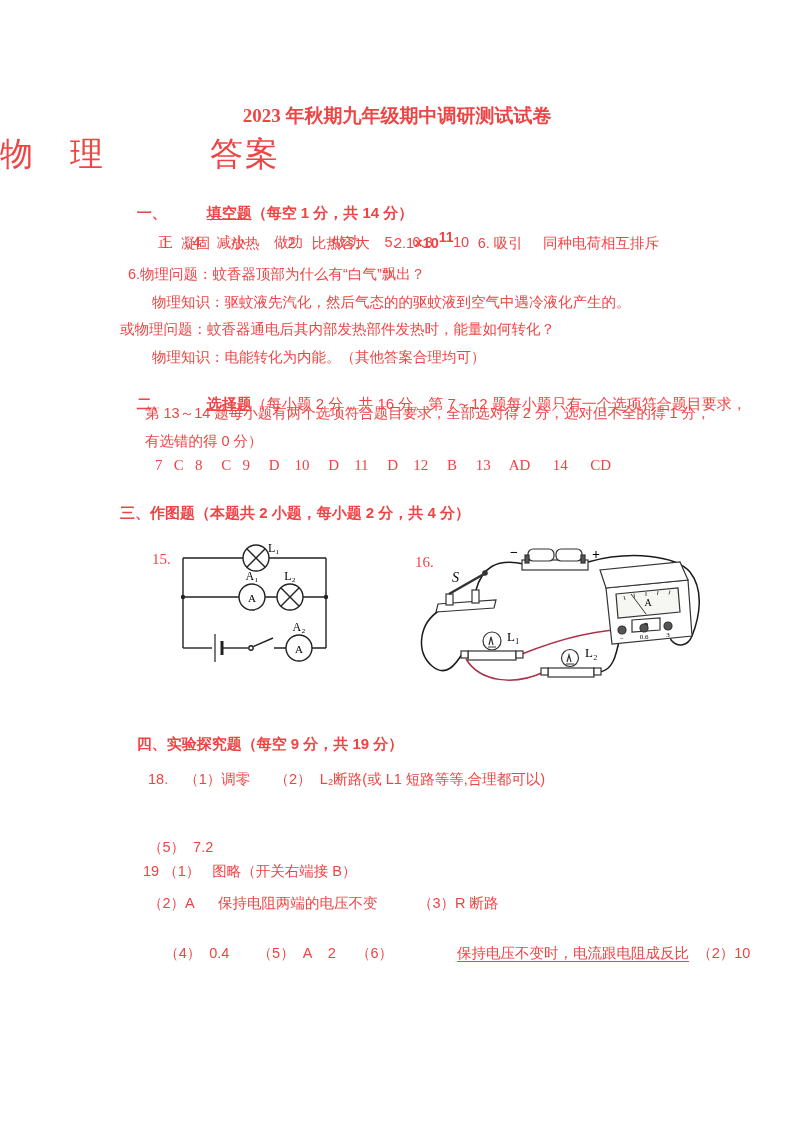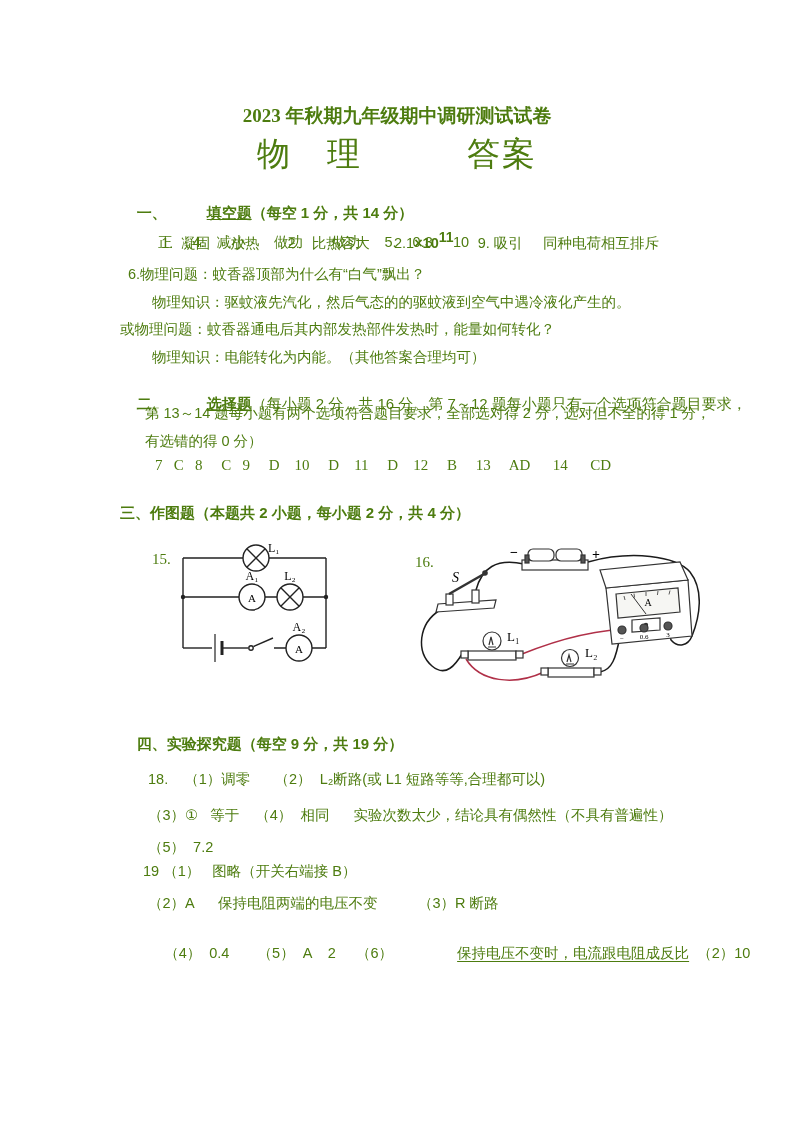--- a/index.html
+++ b/index.html
@@ -1,45 +1,45 @@
 <!DOCTYPE html>
 <html><head>
 <meta charset="utf-8">
 <style>
   html,body{margin:0;padding:0;background:#ffffff;}
   .page{position:relative;width:794px;height:1123px;background:#fff;overflow:hidden;
-        font-family:"Liberation Sans","DejaVu Sans",sans-serif;color:#4d7c0f;}
+        font-family:"Liberation Sans","DejaVu Sans",sans-serif;color:#ef4444;}
   .line{position:absolute;white-space:pre;font-size:14.5px;line-height:1.25;}
   .head{font-weight:bold;font-size:15px;}
   .gap{margin-left:40px;text-decoration:underline;}
   .ser{font-family:"Liberation Serif","DejaVu Serif",serif;}
   .title1{position:absolute;top:103px;left:0;width:100%;text-align:center;
           font-family:"Liberation Serif","DejaVu Serif",serif;font-weight:bold;font-size:19px;}
-  .title2{position:absolute;top:132px;left:0;width:100%;text-align:center;
+  .title2{position:absolute;top:132px;left:0;width:100%;text-align:left;
           font-family:"Liberation Serif","DejaVu Serif",serif;font-size:33px;letter-spacing:2px;}
   .b{font-weight:bold;}
   sup.b{font-size:14px;}
   .u{text-decoration:underline;text-underline-offset:3px;margin-left:48px;}
   .qnum{position:absolute;font-family:"Liberation Serif","DejaVu Serif",serif;font-size:15px;margin-top:20px;}
   svg{position:absolute;}
   svg text{font-family:"Liberation Serif","DejaVu Serif",serif;}
 </style>
 </head>
 <body>
 
 <div class="page">
 
   <div class="title1">2023 年秋期九年级期中调研测试试卷</div>
   <div class="title2">物　理　　　答案</div>
 
   <div class="line head" style="top:185px;left:120px">
     <span>一、</span><span class="gap">填空题</span><span>（每空 1 分，共 14 分）</span>
   </div>
   <div class="line" style="top:211px;left:145px">
-    <span>1.  凝固     放热       2.   比热容大      2.1</span><span class="b">×10</span><sup class="b">11</sup><span>      9. 吸引     同种电荷相互排斥</span>
+    <span>1.  凝固     放热       2.   比热容大      2.1</span><span class="b">×10</span><sup class="b">11</sup><span>      6. 吸引     同种电荷相互排斥</span>
   </div>
   <div class="line" style="top:233px;left:158px">正     4.   减小       做功       做功      5.    0.3     10</div>
   <div class="line" style="top:265px;left:128px">6.物理问题：蚊香器顶部为什么有“白气”飘出？</div>
   <div class="line" style="top:293px;left:152px">物理知识：驱蚊液先汽化，然后气态的的驱蚊液到空气中遇冷液化产生的。</div>
   <div class="line" style="top:348px;left:152px">物理知识：电能转化为内能。（其他答案合理均可）</div>
   <div class="line" style="top:320px;left:120px">或物理问题：蚊香器通电后其内部发热部件发热时，能量如何转化？</div>
 
   <div class="line head" style="top:376px;left:120px">
     <span>二、</span><span class="gap">选择题</span><span style="font-weight:normal">（每小题 2 分，共 16 分。第 7～12 题每小题只有一个选项符合题目要求，</span>
   </div>
@@ -154,21 +154,20 @@
     <text x="238" y="82" font-size="10" text-anchor="middle">A</text>
     <text x="212" y="117" font-size="7" text-anchor="middle">−</text>
     <text x="234" y="115" font-size="7" text-anchor="middle">0.6</text>
     <text x="258" y="113" font-size="7" text-anchor="middle">3</text>
   </svg>
 
   <div class="line head" style="top:716px;left:120px">
     <span>四、</span><span>实验探究题</span><span>（每空 9 分，共 19 分）</span>
   </div>
   <div class="line" style="top:770px;left:148px">18.    （1）调零      （2）  L₂断路(或 L1 短路等等,合理都可以)</div>
-  <div class="line" style="top:806px;left:148px">（3）①   等于    （4）  相同      实验次数太少，结论具有偶然性（不具有普遍性）</div>
   <div class="line" style="top:838px;left:148px">（5）  7.2</div>
   <div class="line" style="top:862px;left:143px">19 （1）   图略（开关右端接 B）</div>
   <div class="line" style="top:894px;left:148px">（2）A      保持电阻两端的电压不变          （3）R 断路</div>
   <div class="line" style="top:926px;left:148px">
     <span>（4）  0.4       （5）  A    2     （6）    </span><span class="u">保持电压不变时，电流跟电阻成反比</span><span>  （2）10</span>
   </div>
 
 </div>
 
 </body></html>

